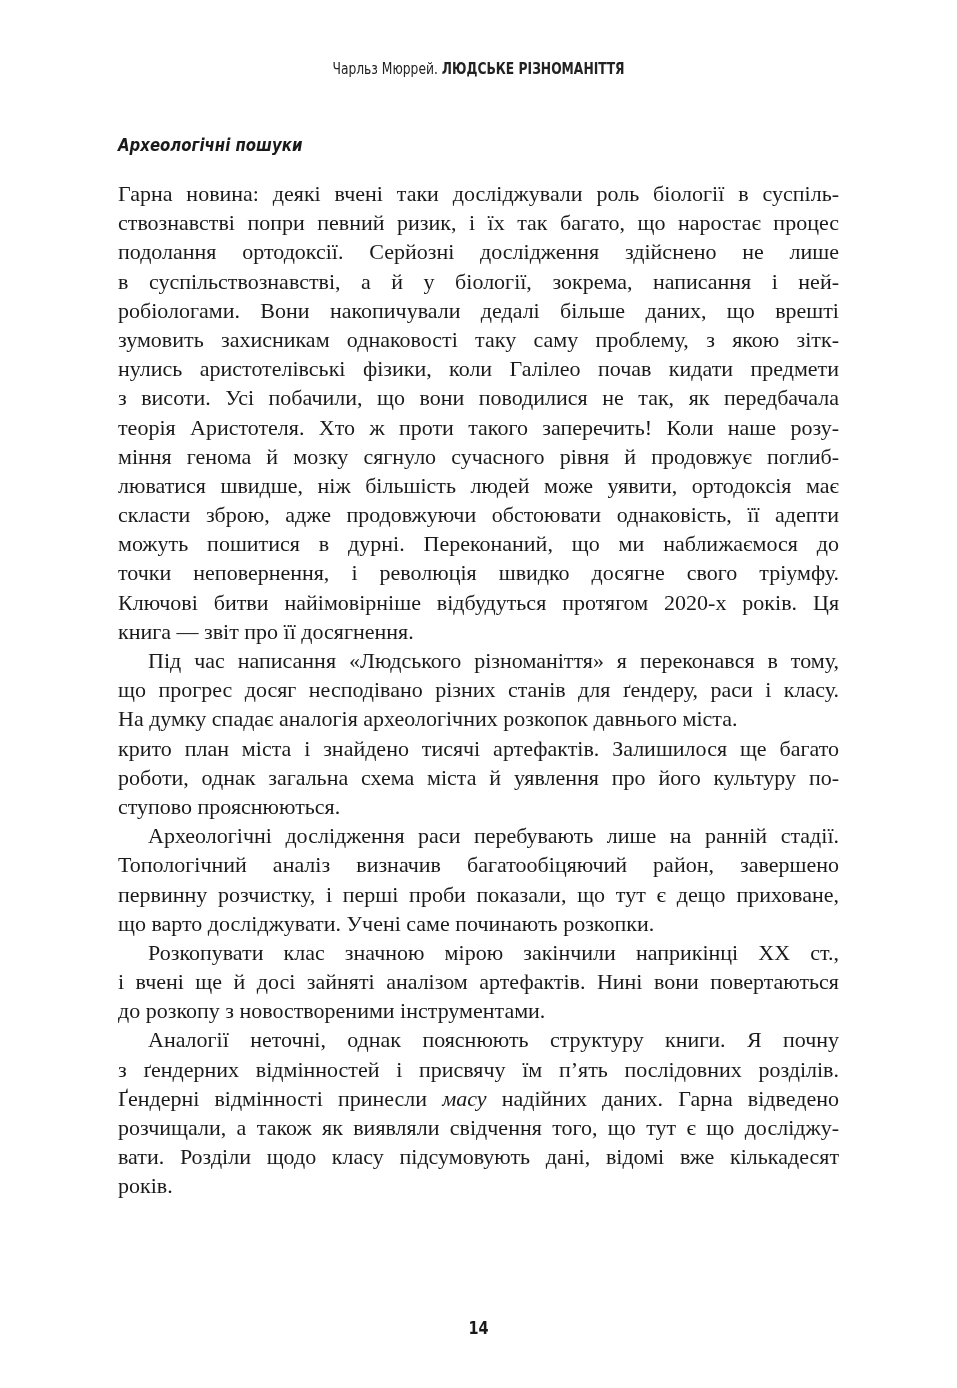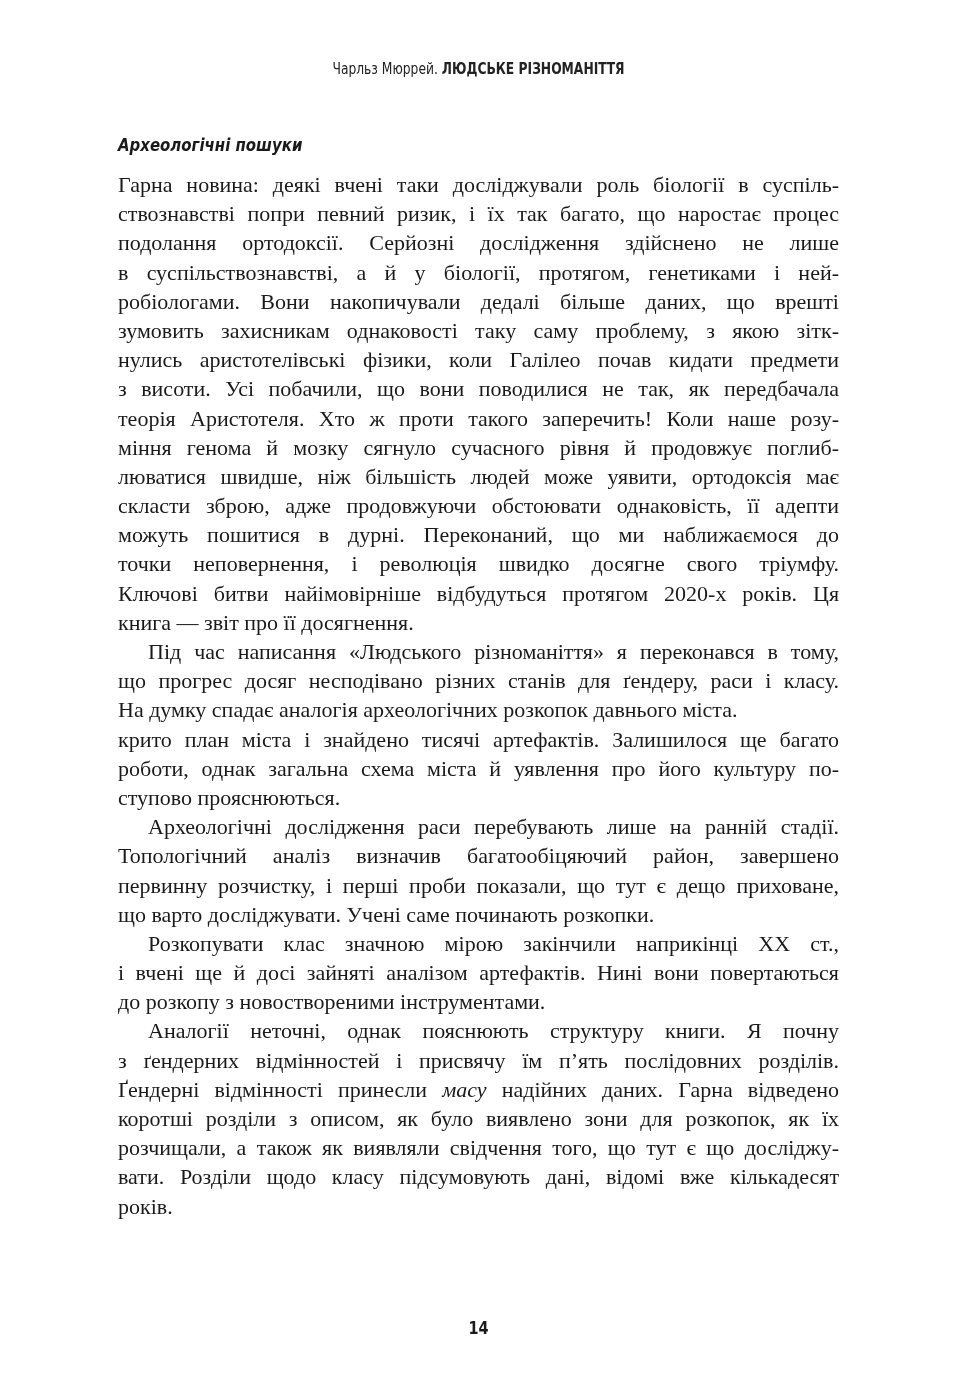--- a/index.html
+++ b/index.html
@@ -40,21 +40,21 @@
       font-family: "DejaVu Sans", sans-serif;
       font-style: italic;
       font-weight: bold;
       font-size: 17px;
       transform: scaleX(0.88);
       transform-origin: 0 50%;
       color: #1a1a1a;
     }
     .body-text {
       position: absolute;
-      top: 170px;
+      top: 179px;
       left: 118px;
       width: 721px;
       font-family: "Liberation Serif", "DejaVu Serif", serif;
       font-size: 22px;
       line-height: 29.2px;
       color: #1a1a1a;
     }
     .line {
       display: block;
       white-space: nowrap;
@@ -102,21 +102,21 @@
 </div>
 
 <div class="section-heading">Археологічні пошуки</div>
 
 <div class="body-text">
 
   <div class="paragraph">
     <span class="line justify">Гарна новина: деякі вчені таки досліджували роль біології в суспіль-</span>
     <span class="line justify">ствознавстві попри певний ризик, і їх так багато, що наростає процес</span>
     <span class="line justify">подолання ортодоксії. Серйозні дослідження здійснено не лише</span>
-    <span class="line justify">в суспільствознавстві, а й у біології, протягом, генетиками і ней-</span>
+    <span class="line justify">в суспільствознавстві, а й у біології, зокрема, написання і ней-</span>
     <span class="line justify">робіологами. Вони накопичували дедалі більше даних, що врешті</span>
     <span class="line justify">зумовить захисникам однаковості таку саму проблему, з якою зітк-</span>
     <span class="line justify">нулись аристотелівські фізики, коли Галілео почав кидати предмети</span>
     <span class="line justify">з висоти. Усі побачили, що вони поводилися не так, як передбачала</span>
     <span class="line justify">теорія Аристотеля. Хто ж проти такого заперечить! Коли наше розу-</span>
     <span class="line justify">міння генома й мозку сягнуло сучасного рівня й продовжує поглиб-</span>
     <span class="line justify">люватися швидше, ніж більшість людей може уявити, ортодоксія має</span>
     <span class="line justify">скласти зброю, адже продовжуючи обстоювати однаковість, її адепти</span>
     <span class="line justify">можуть пошитися в дурні. Переконаний, що ми наближаємося до</span>
     <span class="line justify">точки неповернення, і революція швидко досягне свого тріумфу.</span>
@@ -146,21 +146,20 @@
   <div class="paragraph">
     <span class="line justify indent">Розкопувати клас значною мірою закінчили наприкінці XX ст.,</span>
     <span class="line justify">і вчені ще й досі зайняті аналізом артефактів. Нині вони повертаються</span>
     <span class="line last">до розкопу з новоствореними інструментами.</span>
   </div>
 
   <div class="paragraph">
     <span class="line justify indent">Аналогії неточні, однак пояснюють структуру книги. Я почну</span>
     <span class="line justify">з ґендерних відмінностей і присвячу їм п’ять послідовних розділів.</span>
     <span class="line justify"><span>Ґендерні відмінності принесли </span><em>масу</em><span> надійних даних. Гарна відведено</span></span>
-    <span class="line justify">коротші розділи з описом, як було виявлено зони для розкопок, як їх</span>
     <span class="line justify">розчищали, а також як виявляли свідчення того, що тут є що досліджу-</span>
     <span class="line justify">вати. Розділи щодо класу підсумовують дані, відомі вже кількадесят</span>
     <span class="line last">років.</span>
   </div>
 
 </div>
 
 <div class="page-number">14</div>
 
 </body></html>

